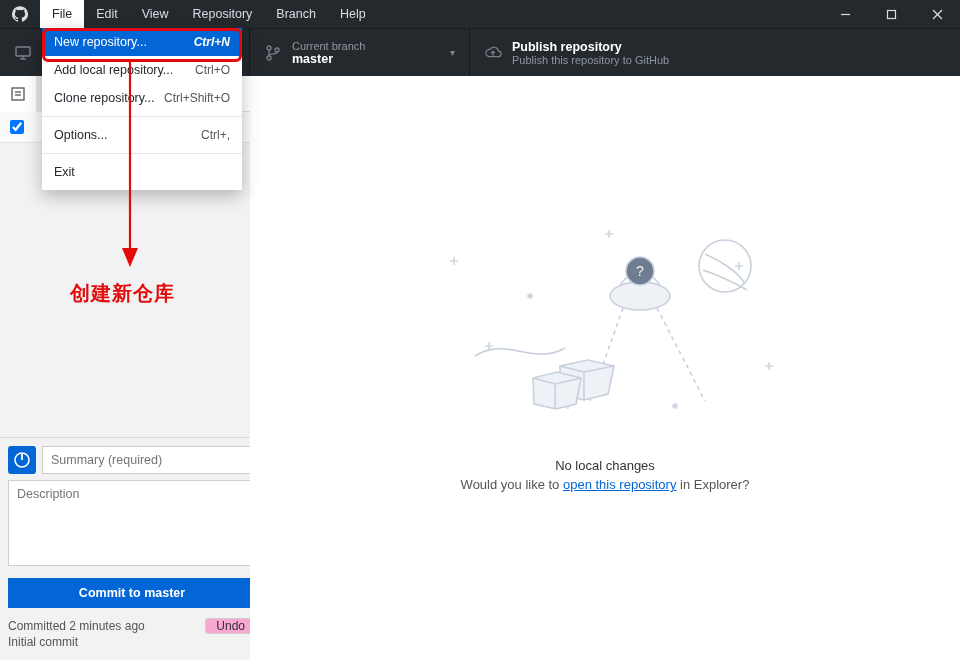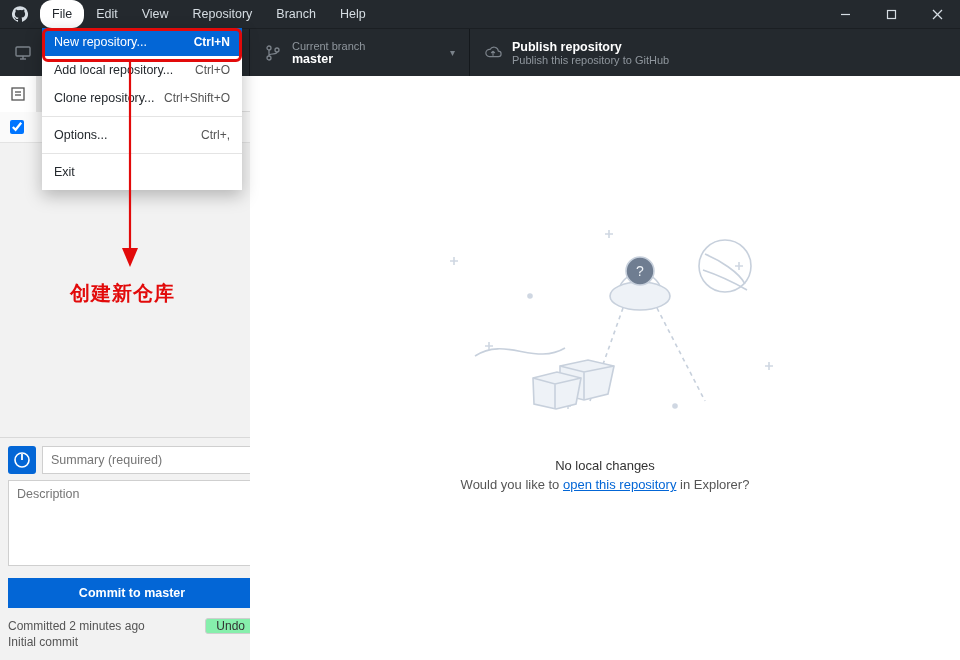--- a/index.html
+++ b/index.html
@@ -1,20 +1,20 @@
 <!DOCTYPE html>
 <html><head>
 <meta charset="utf-8">
 <style>
   * { box-sizing: border-box; margin: 0; padding: 0; font-family: "Segoe UI", Arial, sans-serif; }
   html, body { width: 960px; height: 660px; overflow: hidden; background:#fff; }
   .titlebar { height:28px; background:#24292e; color:#c8cdd2; display:flex; align-items:stretch; font-size:12.5px; }
   .titlebar .logo { width:40px; display:flex; align-items:center; justify-content:center; }
   .titlebar .menu { display:flex; align-items:stretch; }
-  .titlebar .menu .mitem { padding:0 12px; display:flex; align-items:center; cursor:default; color:#d6dde3;border-radius:12px;}
+  .titlebar .menu .mitem { padding:0 12px; display:flex; align-items:center; cursor:default; color:#d6dde3;}
   .titlebar .menu .mitem.active { background:#fff; color:#24292e; }
   .titlebar .winctrls { margin-left:auto; display:flex; }
   .titlebar .winbtn { width:46px; display:flex; align-items:center; justify-content:center; color:#d6dde3; }
   .subbar { height:48px; background:#24292e; display:flex; color:#c0c7cd; border-top:1px solid #1b1f23; }
   .subbar .cell { display:flex; align-items:center; padding:0 14px; position:relative; }
   .subbar .cell.sep { border-right:1px solid #14181c; }
   .subbar .ico { width:18px; height:18px; margin-right:10px; display:flex; align-items:center; justify-content:center; color:#707880;}
   .subbar .lbl1 { font-size:11px; color:#8f969d; }
   .subbar .lbl2 { font-size:12.5px; color:#fff; font-weight:600; }
   .subbar .chev { margin-left:auto; color:#7a828a; font-size:10px; padding-left:30px;}
@@ -27,31 +27,31 @@
   .changesbox input[type=checkbox]{ width:14px; height:14px; }
   .commitarea { position:absolute; left:0; right:0; bottom:0; padding:8px 8px 10px 8px; background:#f2f2f2; border-top:1px solid #d9d9d9;}
   .avatar-row { display:flex; gap:6px; }
   .avatar { width:28px; height:28px; background:#0366d6; border-radius:3px; display:flex; align-items:center; justify-content:center; color:#fff; }
   .summary { flex:1; height:28px; border:1px solid #cfcfcf; padding:0 8px; font-size:12.5px; color:#333; background:#fff;}
   .desc { margin-top:6px; width:100%; height:86px; border:1px solid #cfcfcf; padding:6px 8px; font-size:12.5px; color:#333; resize:none; background:#fff;}
   .commitbtn { margin-top:8px; width:100%; height:30px; background:#0366d6; color:#fff; border:none; font-size:12.5px; font-weight:600;}
   .commitbtn em { font-style:normal; font-weight:700;}
   .lastcommit { margin-top:10px; font-size:12px; color:#555; display:flex; align-items:flex-start;}
   .lastcommit .txt { flex:1; line-height:1.35;}
-  .undo { border:1px solid #cfcfcf; background:#86efac; font-size:12px; padding:0 10px; color:#333; border-radius:3px;}
+  .undo { border:1px solid #cfcfcf; background:#f9a8d4; font-size:12px; padding:0 10px; color:#333; border-radius:3px;}
   .centerempty { position:absolute; left:0; right:0; top:150px; text-align:center; color:#555; }
   .centerempty .line1 { font-size:13px; color:#333; }
   .centerempty .line2 { font-size:13px; color:#555; margin-top:4px;}
   .centerempty .link { color:#0366d6; }
   .illus { width:380px; height:220px; margin:0 auto 12px auto; position:relative; }
   .dropdown { position:absolute; left:42px; top:28px; width:200px; background:#fff; box-shadow:0 6px 16px rgba(0,0,0,.25); z-index:30; padding-bottom:4px;}
   .dropdown .row { height:28px; display:flex; align-items:center; font-size:12.5px; color:#24292e; padding:0 12px; justify-content:space-between;}
   .dropdown .row .sc { color:#555; font-size:12px;}
   .dropdown .row.sel { background:#0366d6; color:#fff;gap:12px; }
-  .dropdown .row.sel .sc { color:#fff; font-weight:600;}
+  .dropdown .row.sel .sc { color:#fff; font-weight:600;font-style:italic;}
   .dropdown hr { border:none; border-top:1px solid #e4e4e4; margin:4px 0;}
   .red-outline { position:absolute; left:42px; top:28px; width:200px; height:34px; border:3px solid #e20a0a; border-radius:6px; z-index:31; pointer-events:none;}
   .annot { position:absolute; left:70px; top:280px; color:#e20a0a; font-size:20px; font-weight:700; z-index:32; letter-spacing:1px;}
   .arrow-svg { position:absolute; left:115px; top:62px; z-index:32; pointer-events:none;}
   
   svg { display:block; }
 </style>
 </head>
 <body>
 

